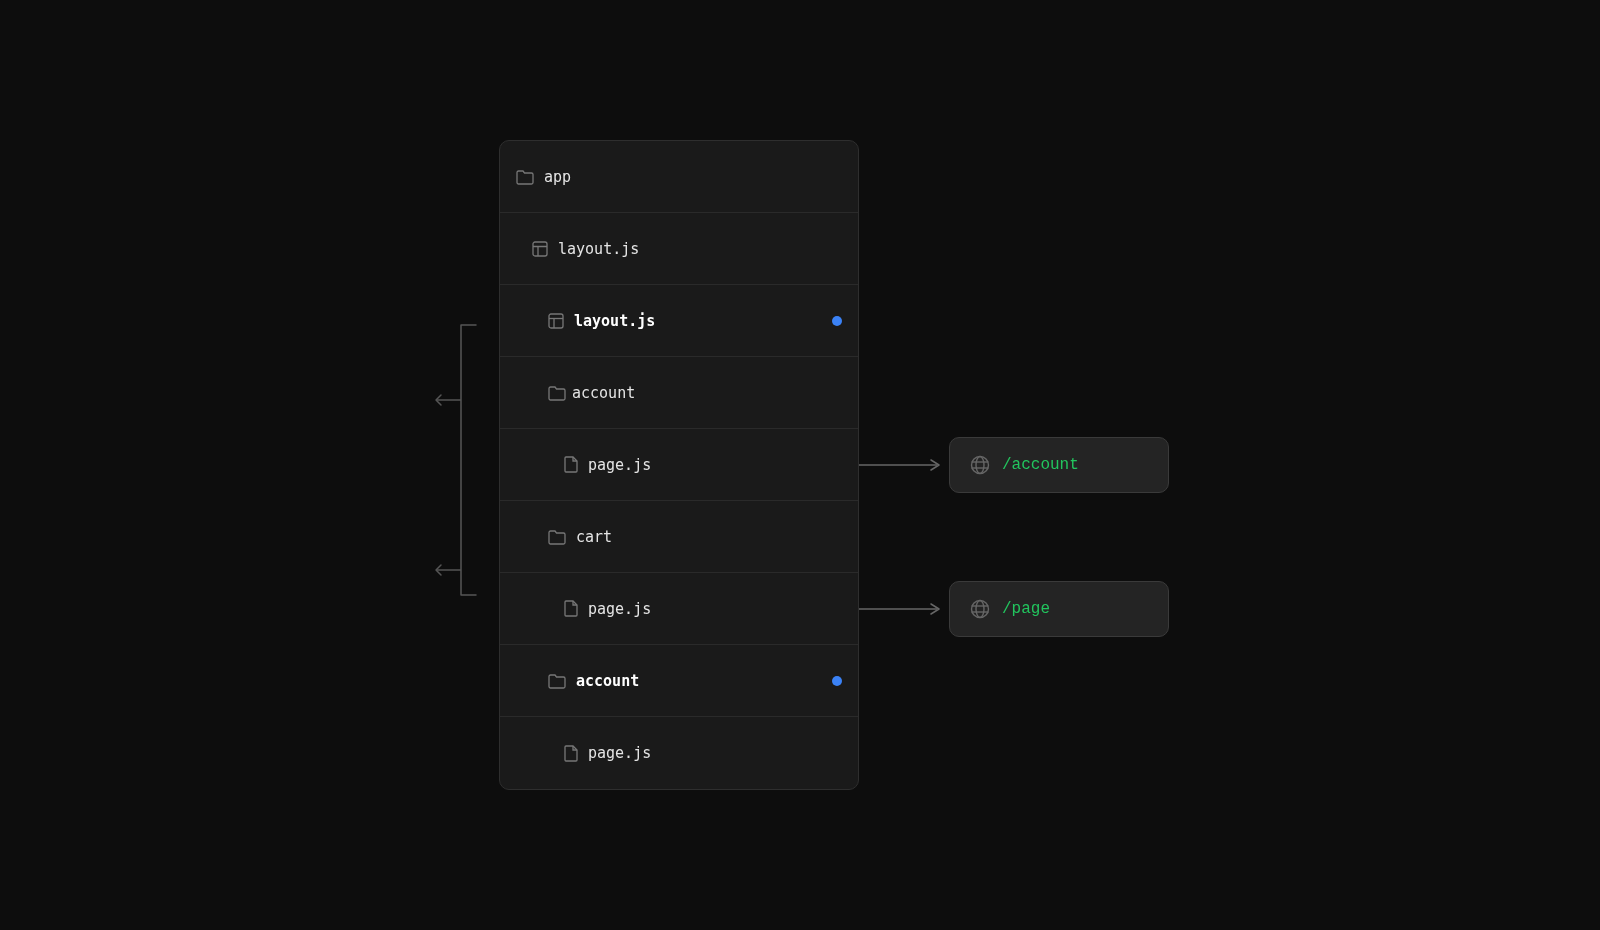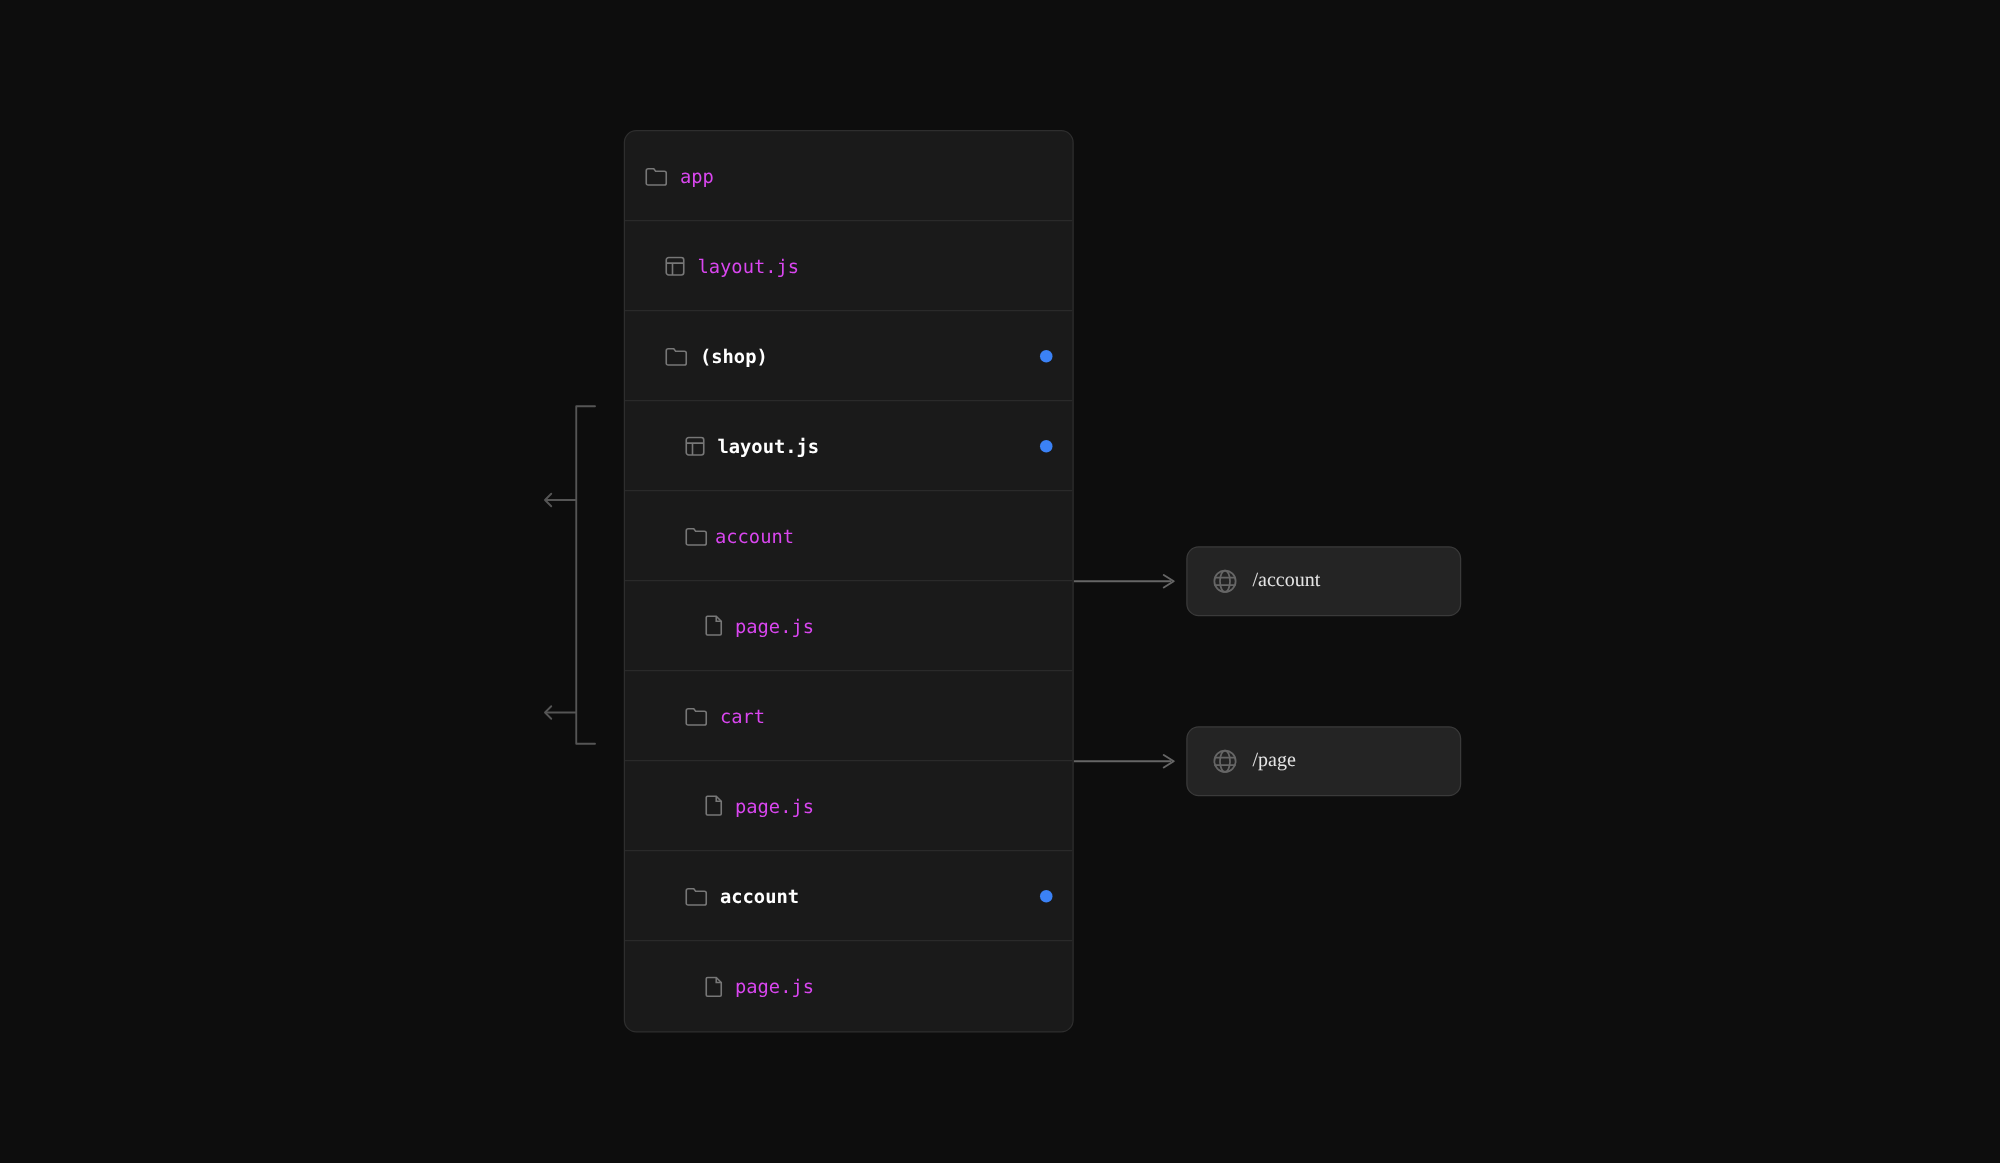--- a/index.html
+++ b/index.html
@@ -60,21 +60,21 @@
 
     .tree-row:last-child {
       border-bottom: none;
     }
 
     .tree-row .indent-1 { margin-left: 16px; }
     .tree-row .indent-2 { margin-left: 32px; }
     .tree-row .indent-3 { margin-left: 48px; }
 
     .row-label {
-      color: #d946ef;
+      color: #e5e5e5;
       font-size: 15px;
       flex: 1;
     }
 
     .row-label.bold {
       color: #ffffff;
       font-weight: 700;
     }
 
     .blue-dot {
@@ -128,23 +128,23 @@
       height: 56px;
       min-width: 220px;
     }
 
     .globe-icon {
       color: #666;
       font-size: 17px;
     }
 
     .route-path {
-      color: #e5e5e5;
+      color: #22c55e;
       font-size: 16px;
-      font-family: Liberation Serif, serif;
+      font-family: Liberation Mono, monospace;
     }
 
     
     .folder-icon {
       width: 18px;
       height: 16px;
       flex-shrink: 0;
     }
 
     .file-icon {
@@ -190,29 +190,20 @@
       <div class="indent-1" style="display:flex;align-items:center;gap:10px">
         <svg class="layout-icon" viewBox="0 0 16 16" fill="none">
           <rect x="1" y="1" width="14" height="14" rx="2" stroke="#777" stroke-width="1.3"></rect>
           <line x1="1" y1="5.5" x2="15" y2="5.5" stroke="#777" stroke-width="1.3"></line>
           <line x1="6" y1="5.5" x2="6" y2="15" stroke="#777" stroke-width="1.3"></line>
         </svg>
         <span class="row-label">layout.js</span>
       </div>
     </div>
 
-    <div class="tree-row">
-      <div class="indent-1" style="display:flex;align-items:center;gap:10px;width:100%">
-        <svg class="folder-icon" viewBox="0 0 18 16" fill="none">
-          <path d="M1 3.5C1 2.67 1.67 2 2.5 2H7L8.5 4H15.5C16.33 4 17 4.67 17 5.5V13.5C17 14.33 16.33 15 15.5 15H2.5C1.67 15 1 14.33 1 13.5V3.5Z" stroke="#777" stroke-width="1.3" fill="none"></path>
-        </svg>
-        <span class="row-label bold">(shop)</span>
-        <div class="blue-dot" style="margin-left:auto"></div>
-      </div>
-    </div>
 
     <div class="tree-row">
       <div class="indent-2" style="display:flex;align-items:center;gap:10px;width:100%">
         <svg class="layout-icon" viewBox="0 0 16 16" fill="none">
           <rect x="1" y="1" width="14" height="14" rx="2" stroke="#777" stroke-width="1.3"></rect>
           <line x1="1" y1="5.5" x2="15" y2="5.5" stroke="#777" stroke-width="1.3"></line>
           <line x1="6" y1="5.5" x2="6" y2="15" stroke="#777" stroke-width="1.3"></line>
         </svg>
         <span class="row-label bold">layout.js</span>
         <div class="blue-dot" style="margin-left:auto"></div>

